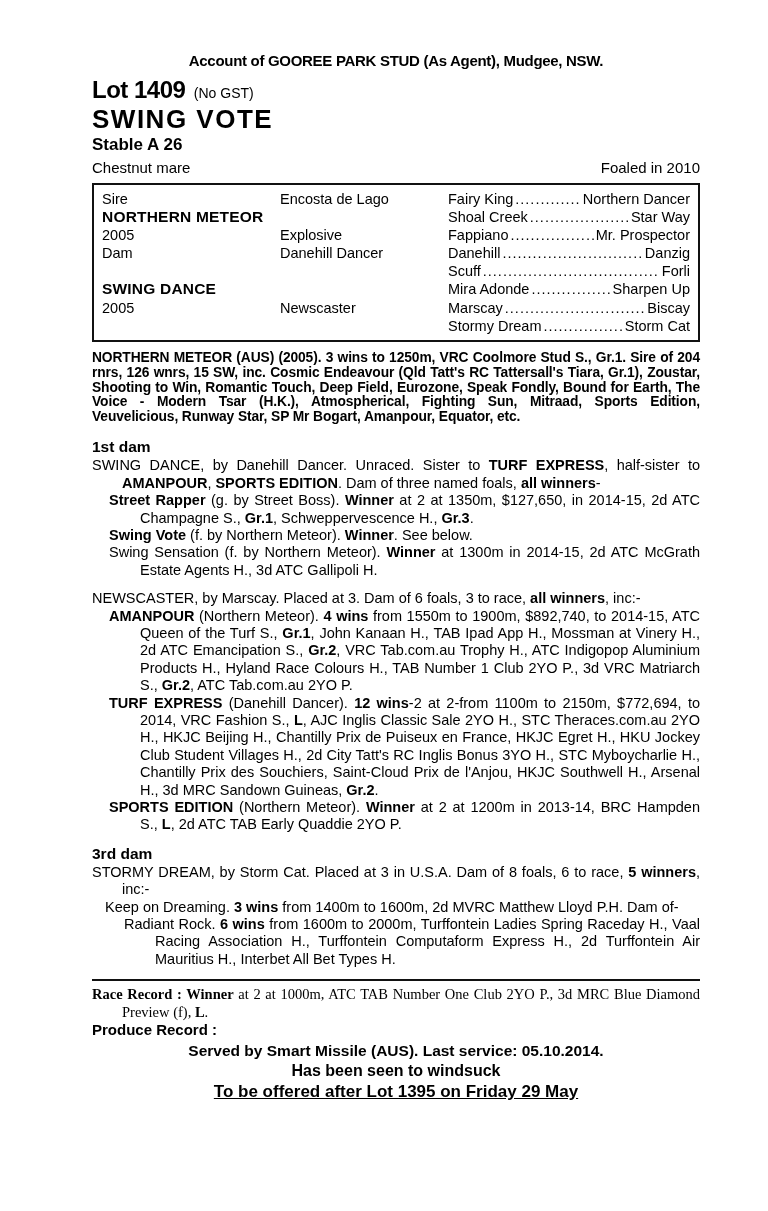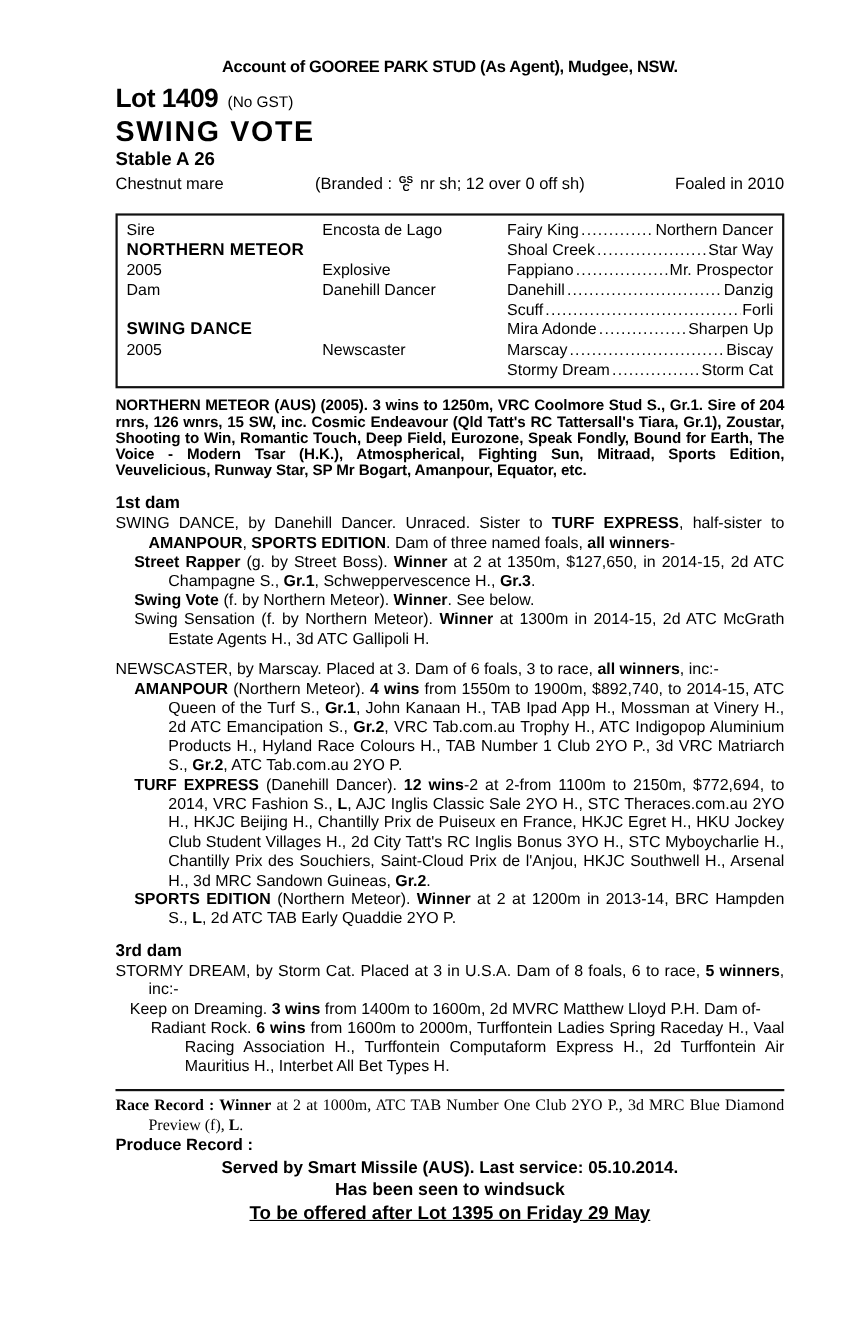--- a/index.html
+++ b/index.html
@@ -8,21 +8,21 @@
     position: relative;
     width: 768px;
     height: 1211px;
     background: #ffffff;
     color: #000000;
     font-family: "Liberation Sans", sans-serif;
     overflow: hidden;
   }
   .content {
     position: absolute;
-    left: 105px;
+    left: 92px;
     top: 52px;
     width: 608px;
   }
   .b { font-weight: bold; }
 
   
   .account-line {
     text-align: center;
     font-weight: bold;
     font-size: 15px;
@@ -43,21 +43,21 @@
     font-size: 26px;
     letter-spacing: 1.5px;
     text-align: center;
     white-space: nowrap;
   }
   .lot-right { flex: 1; text-align: right; font-weight: bold; font-size: 17px; white-space: nowrap; }
   .desc-row {
     display: flex;
     align-items: center;
     font-size: 15px;
-    margin-bottom: 18px;
+    margin-bottom: 7px;
   }
   .desc-left { flex: 1.05; white-space: nowrap; }
   .desc-mid { flex: 2; text-align: center; white-space: nowrap; }
   .desc-right { flex: 1.05; text-align: right; white-space: nowrap; }
   .brand-stack {
     display: inline-block;
     vertical-align: -2px;
     text-align: center;
     font-weight: bold;
     font-size: 9px;
@@ -166,28 +166,20 @@
       <div class="lot-left">
         <span class="lot-number">Lot 1409</span>
         <span class="no-gst">(No GST)</span>
       </div>
       <div class="horse-name">SWING VOTE</div>
       <div class="lot-right">Stable A 26</div>
     </div>
 
     <div class="desc-row">
       <div class="desc-left">Chestnut mare</div>
-      <div class="desc-mid">
-        <span>(Branded :</span>
-        <span class="brand-stack">
-          <span>GS</span>
-          <span>C</span>
-        </span>
-        <span>nr sh; 12 over 0 off sh)</span>
-      </div>
       <div class="desc-right">Foaled in 2010</div>
     </div>
 
     <div class="ped-box">
       <div class="ped-row">
         <span class="ped-c1">Sire</span>
         <span class="ped-c2">Encosta de Lago</span>
         <span class="ped-c3">
           <span class="anc">Fairy King</span>
           <span class="leader"></span>

